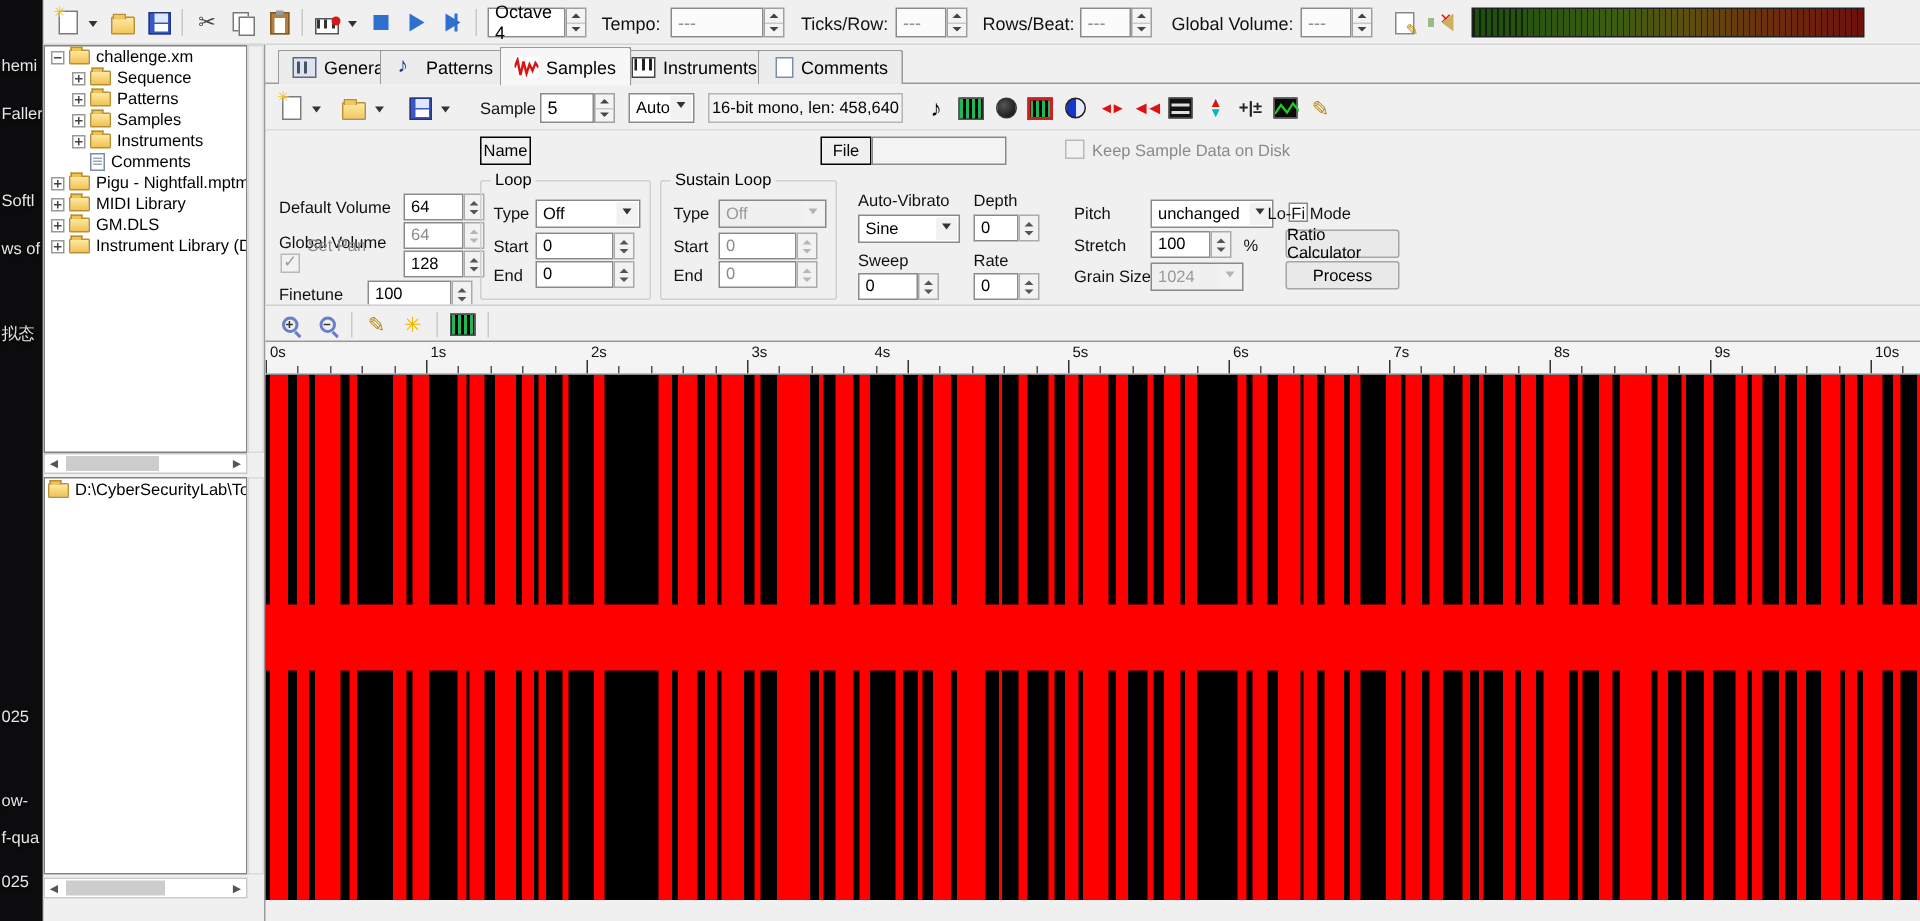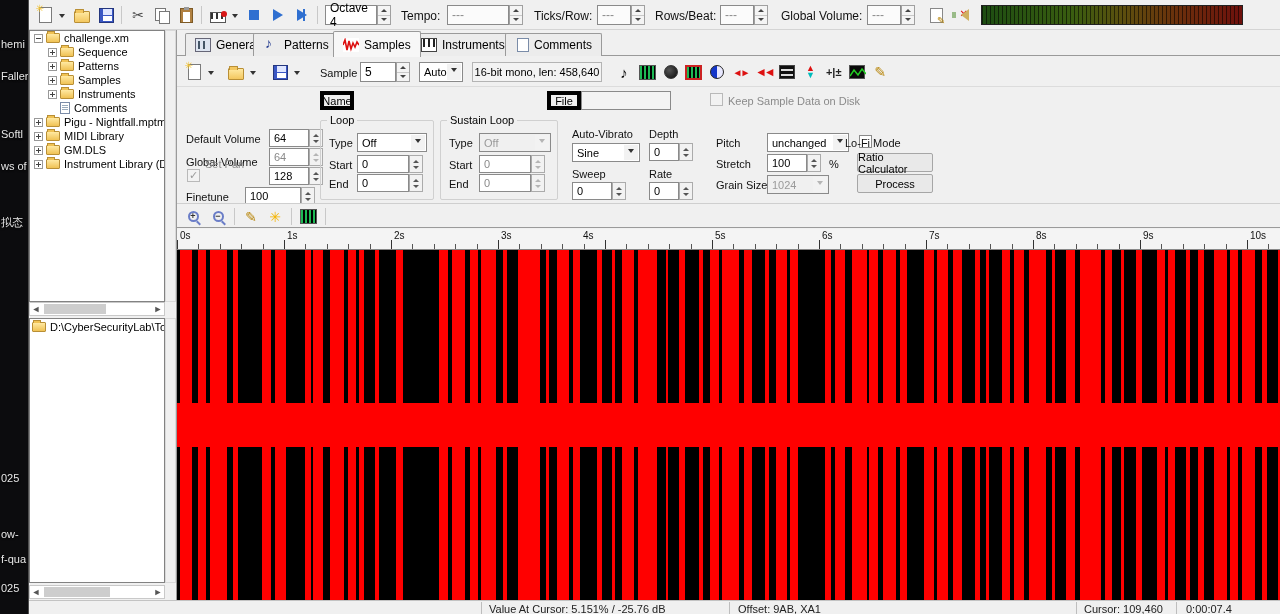--- a/index.html
+++ b/index.html
@@ -129,21 +129,21 @@
   .pspin.dis i:first-child:after { border-bottom-color:#b5b5b5; }
   .pspin.dis i:last-child:after { border-top-color:#b5b5b5; }
   .pcombo { position:absolute; height:19px; background:#fff; border:1px solid #8a8a8a; font-size:11px; display:flex; align-items:center; padding-left:4px; }
   .pcombo.dis { background:#f0f0f0; color:#9a9a9a; }
   .combo-arrow { position:absolute; right:1px; top:1px; bottom:1px; width:14px; display:flex; align-items:flex-start; justify-content:center; background:#f2f2f2; }
   .pcombo.dis .combo-arrow:after { border-top-color:#b5b5b5; }
   .gbox { position:absolute; border:1px solid #d0d0d0; border-radius:2px; }
   .gbox .gtitle { position:absolute; top:-7px; left:6px; background:#f0f0f0; padding:0 3px; font-size:11px; }
   .chk { position:absolute; width:13px; height:13px; background:#fff; border:1px solid #8a8a8a; font-size:11px; line-height:11px; text-align:center; }
   .chk.dis { background:#f2f2f2; border-color:#b9b9b9; color:#9a9a9a; }
-  .namebox { position:absolute; height:19px; background:#f0f0f0; border:4px solid #000000; display:flex; align-items:center; justify-content:center; font-size:11px; }
+  .namebox { position:absolute; height:19px; background:#f0f0f0; border:1px solid #000000; display:flex; align-items:center; justify-content:center; font-size:11px; }
   .pbutton { position:absolute; height:19px; background:#e9e9e9; border:1px solid #a6a6a6; border-radius:2px; font-size:11px; display:flex; align-items:center; justify-content:center; }
 
   
   .wavebar { position:absolute; left:0; top:173px; width:100%; height:25px; background:#f0f0f0; border-top:1px solid #cfcfcf; border-bottom:1px solid #9a9a9a; }
   .wbtn { position:absolute; top:3px; width:20px; height:19px; display:flex; align-items:center; justify-content:center; }
   .mag { width:11px; height:11px; border:2px solid #6a7dc7; border-radius:50%; position:relative; }
   .mag:before { content:""; position:absolute; right:-4px; bottom:-4px; width:5px; height:2px; background:#6a7dc7; transform:rotate(45deg); }
   .mag i { position:absolute; inset:0; display:flex; align-items:center; justify-content:center; font-style:normal; font-size:9px; font-weight:bold; color:#333; line-height:7px; }
   .wsep { position:absolute; top:4px; width:1px; height:17px; background:#c8c8c8; }
   .ruler { position:absolute; left:0; top:199px; width:100%; height:21px; background:#f4f4f4; border-bottom:1px solid #888; overflow:hidden; }
@@ -719,24 +719,14 @@
           <div class="bar" style="left: 92.5187%; width: 0.498753%; background: rgb(255, 0, 0);"></div>
           <div class="bar" style="left: 93.8903%; width: 1.24688%; background: rgb(255, 0, 0);"></div>
           <div class="bar" style="left: 95.3865%; width: 0.74813%; background: rgb(255, 0, 0);"></div>
           <div class="bar" style="left: 96.5087%; width: 1.12219%; background: rgb(255, 0, 0);"></div>
           <div class="bar" style="left: 98.2544%; width: 0.498753%; background: rgb(255, 0, 0);"></div>
           <div class="bar" style="left: 99.7506%; width: 0.249377%; background: rgb(255, 0, 0);"></div>
           <div class="cband" style="height: 12.6%; top: 43.7%; background: rgb(255, 0, 0);"></div>
         </div>
     </div>
 
-    <div class="statusbar">
-      <div class="ssep" style="left:452px"></div>
-      <span class="spane" style="left:460px">Value At Cursor: 5.151% / -25.76 dB</span>
-      <div class="ssep" style="left:700px"></div>
-      <span class="spane" style="left:709px">Offset: 9AB, XA1</span>
-      <div class="ssep" style="left:1047px"></div>
-      <span class="spane" style="left:1055px">Cursor: 109,460</span>
-      <div class="ssep" style="left:1147px"></div>
-      <span class="spane" style="left:1157px">0:00:07.4</span>
-    </div>
   </div>
 </div>
 
 </body></html>

